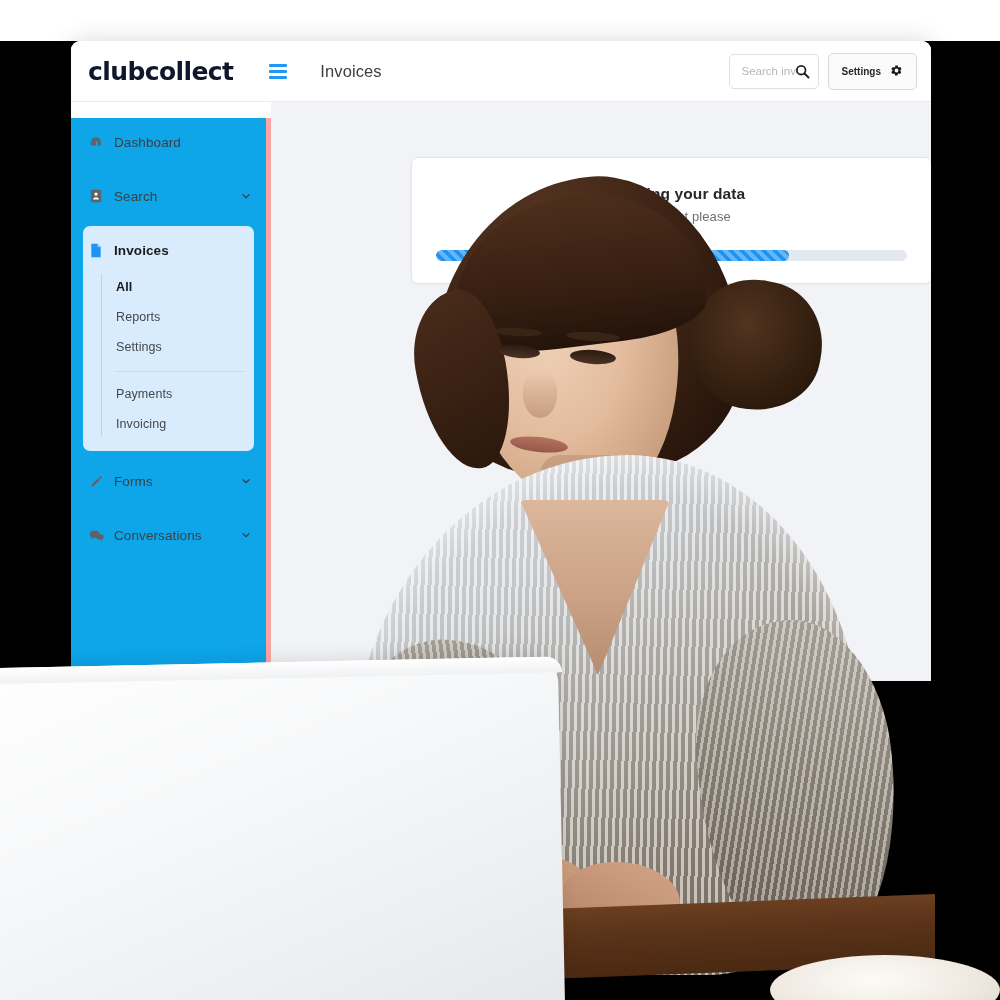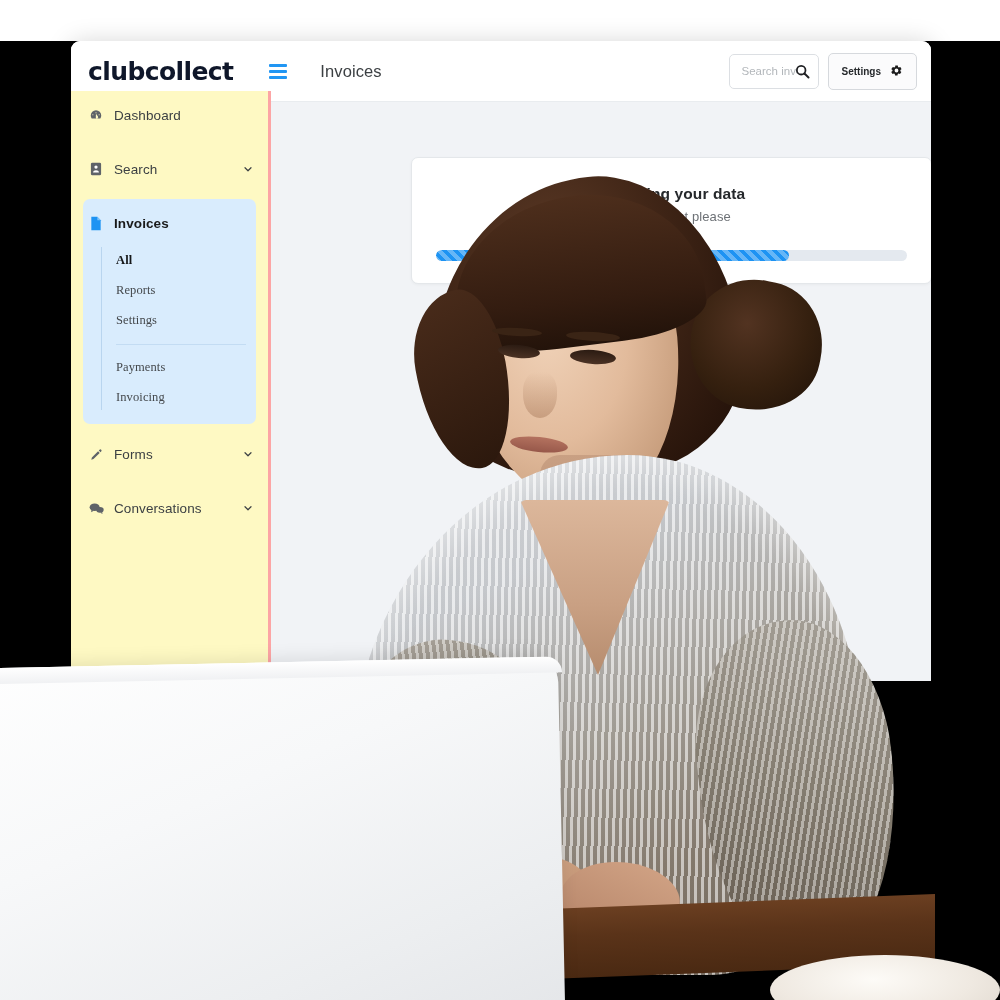--- a/index.html
+++ b/index.html
@@ -53,22 +53,22 @@
   .search-box input::placeholder{color:#b3b7bb;}
   .search-icon{flex:0 0 auto;margin-left:-4px;display:flex;}
   .settings-btn{
     height:35px;border:1px solid #d6d9dd;border-radius:5px;background:#fbfbfc;
     display:flex;align-items:center;gap:9px;padding:0 13px;cursor:pointer;
     font-size:10px;color:#25282b;font-weight:600;
   }
 
   
   .sidebar{
-    position:absolute;left:0;top:50px;width:200px;height:579px;
-    background:#fef9c3;border-right:3px solid #fca5a5;box-sizing:border-box;
+    position:absolute;left:0;top:77px;width:200px;height:579px;
+    background:#0ea5e9;border-right:5px solid #fca5a5;box-sizing:border-box;
     padding-top:8px;
   }
   .nav-row{
     display:flex;align-items:center;height:32px;padding:0 14px 0 17px;
     box-sizing:border-box;cursor:pointer;position:relative;
   }
   .nav-ico{width:16px;flex:0 0 16px;display:flex;align-items:center;justify-content:center;margin-right:10px;}
   .nav-label{font-size:13.5px;color:#3c4043;letter-spacing:.1px;}
   .nav-chev{margin-left:auto;display:flex;align-items:center;}
   .nav-sp{height:22px;}
@@ -77,21 +77,21 @@
   
   .group-active{
     margin:0 12px;background:#d9ecfd;border-radius:7px;padding:8px 0 12px 0;
   }
   .group-active .nav-row{padding-left:5px;}
   .group-active .nav-label{font-weight:700;color:#1a1a1a;}
   .subnav{position:relative;margin:6px 0 0 18px;padding-left:15px;}
   .subnav:before{
     content:"";position:absolute;left:0;top:2px;bottom:2px;width:1px;background:#b9d5ef;
   }
-  .sub-row{height:30px;display:flex;align-items:center;cursor:pointer;font-family:Liberation Serif, serif;}
+  .sub-row{height:30px;display:flex;align-items:center;cursor:pointer;}
   .sub-label{font-size:12.5px;color:#44484c;letter-spacing:.1px;}
   .sub-row.active .sub-label{font-weight:700;color:#16181a;}
   .sub-div{height:1px;background:#c3dcf3;margin:9px 10px 7px 0;}
 
   
   .content{
     position:absolute;left:200px;top:61px;width:660px;height:579px;
     background:#f1f3f6;
   }
   .modal{

